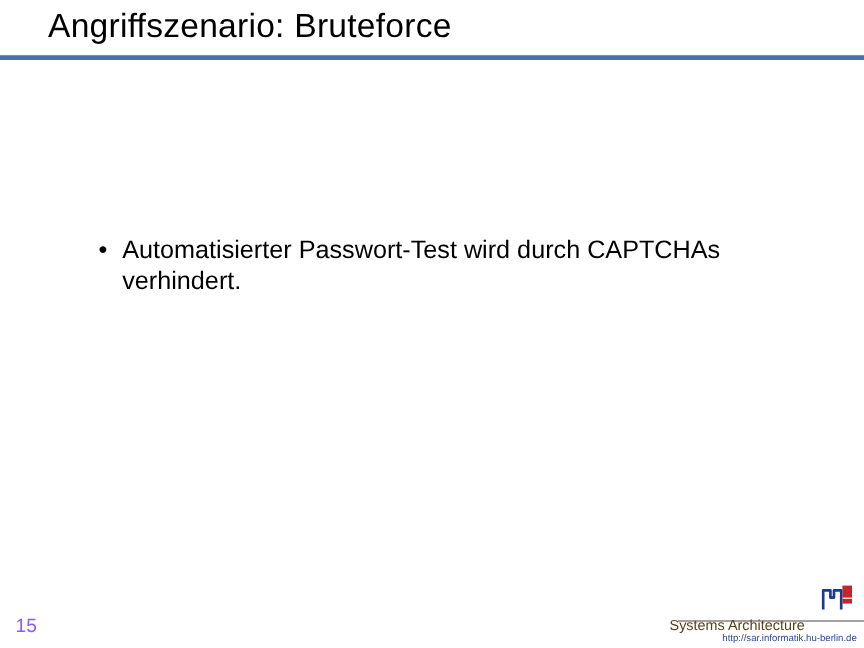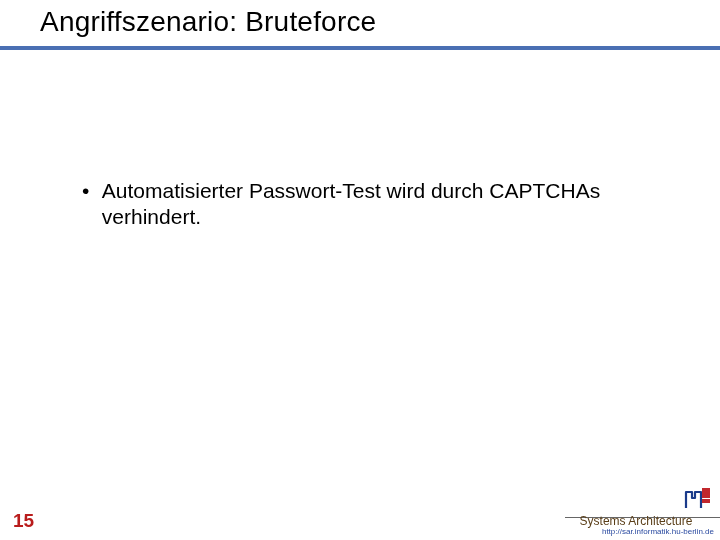--- a/index.html
+++ b/index.html
@@ -37,49 +37,49 @@
   .ansatz {
     position: absolute;
     left: 42px;
     top: 154px;
     font-size: 17px;
     font-weight: 700;
   }
   .bullet-item {
     position: absolute;
     left: 82px;
-    top: 178px;
+    top: 196px;
     width: 560px;
     font-size: 21px;
     line-height: 1.25;
     font-weight: 400;
   }
   .bullet-dot {
     display: inline-block;
     width: 14px;
     vertical-align: top;
   }
   .bullet-text {
     display: inline-block;
     width: 530px;
     vertical-align: top;
   }
   .page-num {
     position: absolute;
     left: 13px;
     bottom: 8px;
-    font-size: 19px;
-    font-weight: 700;
-    color: #b91c1c;
+    font-size: 16px;
+    font-weight: 400;
+    color: #8b5cf6;
   }
   .footer {
     position: absolute;
     right: 6px;
     bottom: 4px;
-    text-align: center;
+    text-align: left;
   }
   .footer-rule {
     position: absolute;
     right: 0;
     bottom: 22px;
     width: 155px;
     height: 0;
     border-top: 1px solid #666;
   }
   .footer-dept {

